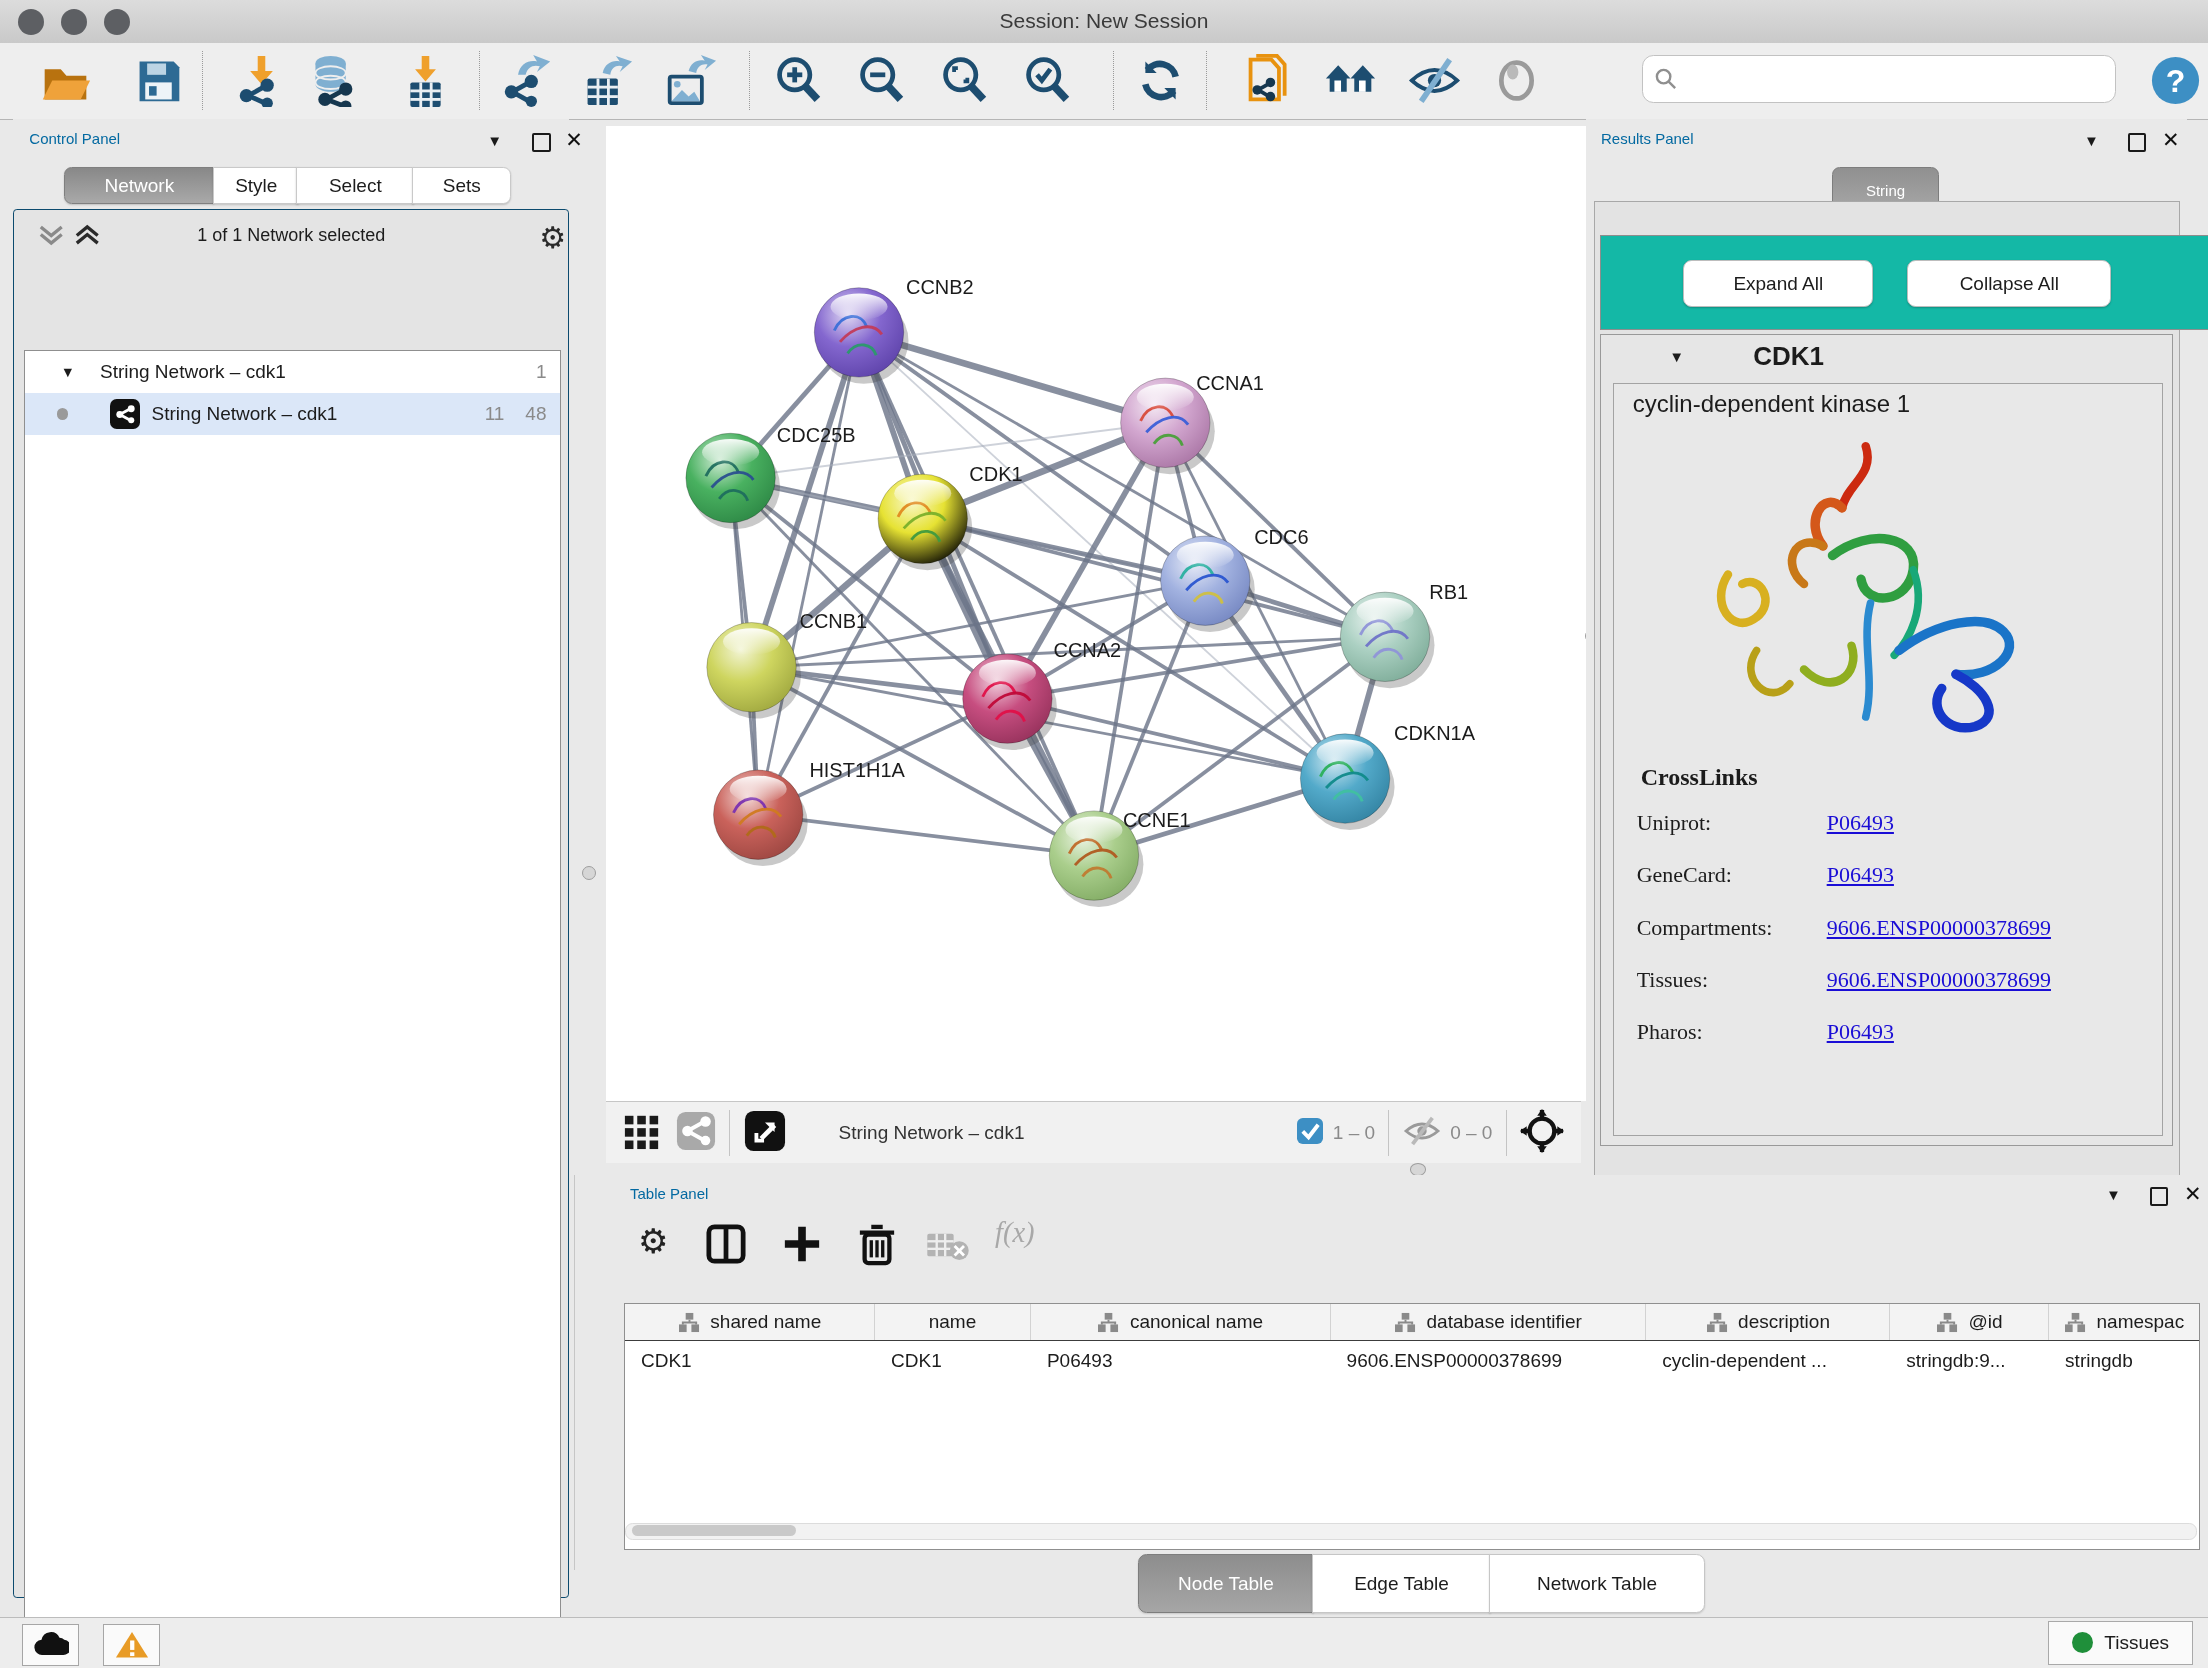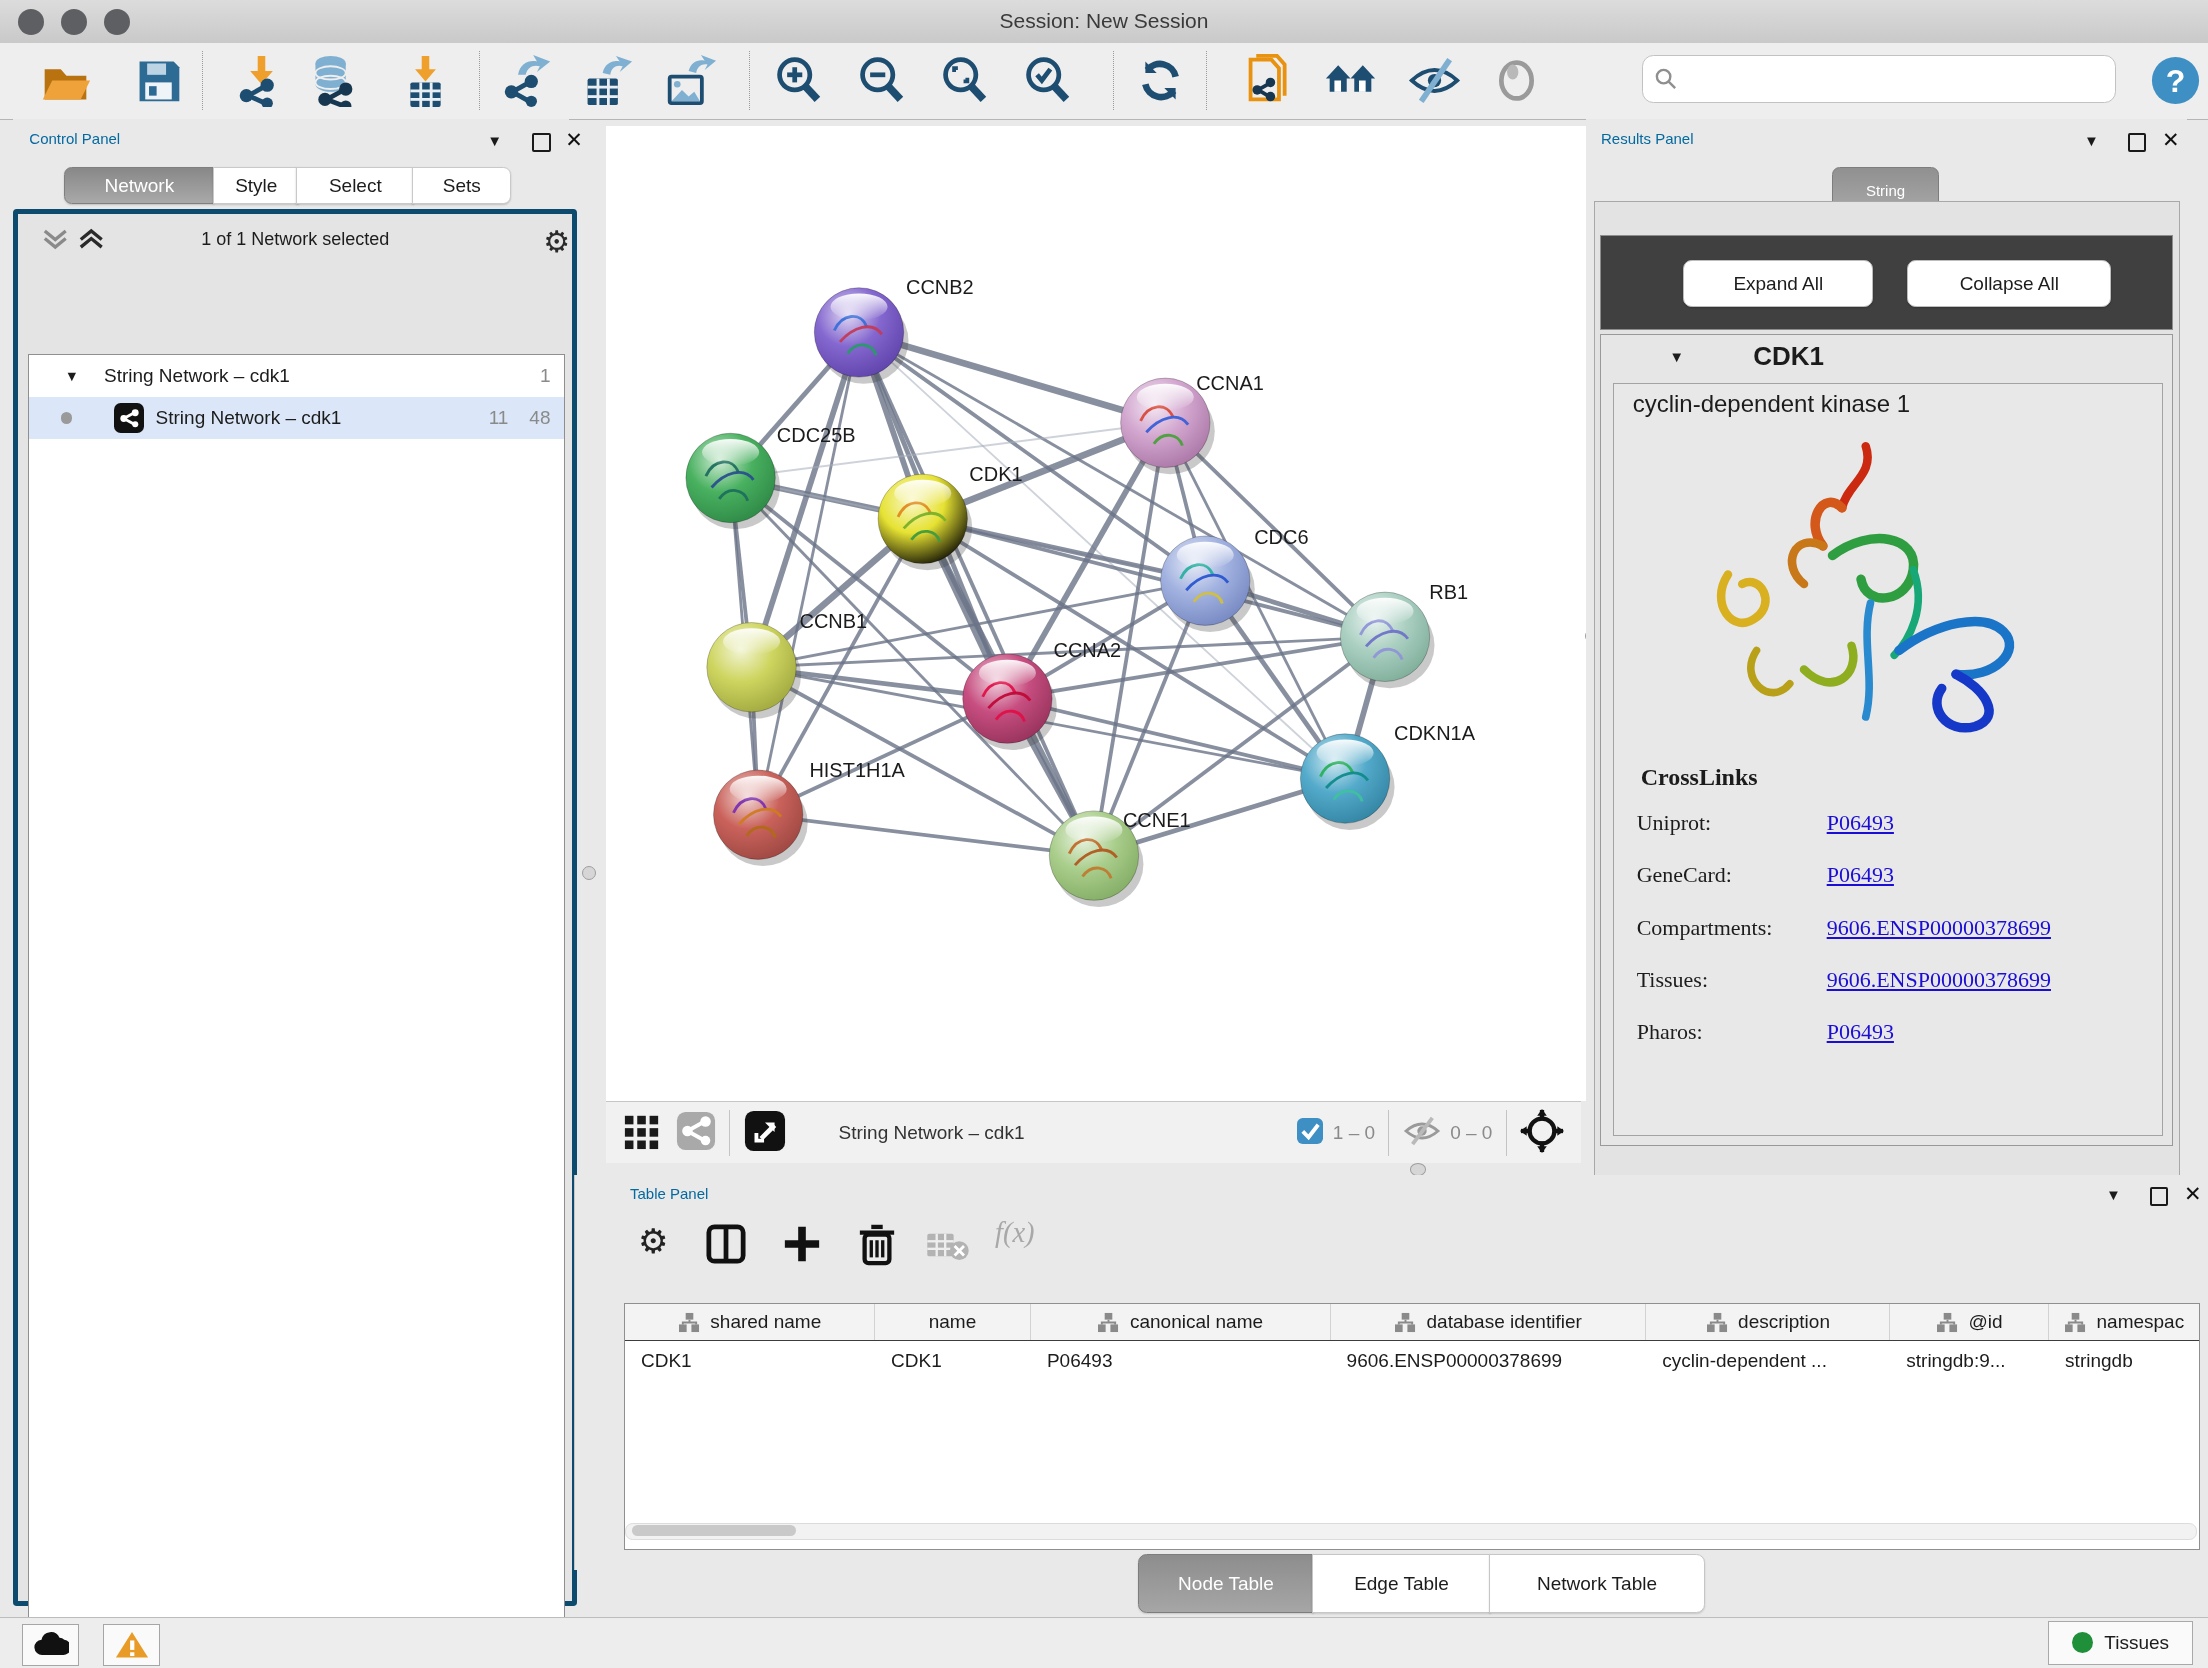--- a/index.html
+++ b/index.html
@@ -20,39 +20,39 @@
   
   .panel-title{font-size:15px;color:#0369a1;}
   .pt-caret{font-size:15px;color:#1a1a1a;}
   .pt-square{width:14.3px;height:14.3px;border:2.4px solid #1a1a1a;border-radius:1.9px;}
   .xmark{font-weight:bold;font-size:21px;color:#111;line-height:13.3px;}
   
   .ctrl{left:13.3px;top:119px;width:556px;height:1480px;background:#e9e9e9;}
   .tab{height:35px;border:1px solid #c9c9c9;background:#fff;display:flex;align-items:center;
        justify-content:center;font-size:19px;box-shadow:0 1px 1.9px rgba(0,0,0,.18);}
   .tab.sel{background:linear-gradient(#888,#a9a9a9);color:#fff;border-color:#7f7f7f;}
-  .ctrl-box{left:0px;top:90px;width:554px;height:1387px;background:#e4e4e4;border:5px solid #0c4a6e;border-radius:3.8px;}
+  .ctrl-box{left:0px;top:90px;width:554px;height:1387px;background:#e4e4e4;border:1px solid #0c4a6e;border-radius:3.8px;}
   .tree{left:9.5px;top:140px;width:535px;height:1332px;background:#fff;border:1px solid #8f8f8f;}
   .trow{height:42px;display:flex;align-items:center;font-size:19px;}
   .trow.sel{background:#dbe7f8;}
   .share-badge{width:30px;height:30px;border-radius:6.7px;background:#111;display:flex;align-items:center;justify-content:center;}
   .numcol{color:#8a8a8a;}
   
   .netcanvas{left:606px;top:126px;width:1016px;height:975px;background:#fff;}
   .viewbar{left:606px;top:1101px;width:975px;height:61px;background:#f1f1f1;border-top:1px solid #c6c6c6;
            display:flex;align-items:center;}
   .vb-sep{width:0;height:46px;border-left:1px solid #c4c4c4;margin:0 13.3px;}
   .splitter-dot{width:12.4px;height:12.4px;border-radius:50%;background:#d6d6d6;border:1px solid #9e9e9e;}
   
   .results{left:1586px;top:119px;width:601px;height:1480px;background:#e9e9e9;}
   .rtab{left:246px;top:48px;width:105px;height:45px;background:linear-gradient(#909090,#a8a8a8);
         border:1px solid #7d7d7d;border-radius:7.6px;color:#fff;font-size:15px;
         display:flex;align-items:center;justify-content:center;}
   .rbox{left:7.6px;top:82px;width:584px;height:1100px;background:#e3e3e3;border:1px solid #a8a8a8;}
-  .btnbox{left:5.7px;top:33px;width:571px;height:93px;border:1px solid #8d8d8d;background:#404040;}
+  .btnbox{left:5.7px;top:33px;width:571px;height:93px;border:1px solid #8d8d8d;background:#14b8a6;padding-left:36px;}
   .wbtn{height:45px;background:#fff;border:1px solid #bdbdbd;border-radius:8.6px;font-size:19px;
         display:flex;align-items:center;justify-content:center;box-shadow:0 1px 1.9px rgba(0,0,0,.22);}
   .secbox{left:5.7px;top:132px;width:571px;height:810px;border:1px solid #999;background:#e6e6e6;}
   .descbox{left:11.4px;top:48px;width:548px;height:751px;border:1px solid #a3a3a3;background:#e8e8e8;}
   .serif{font-family:"Liberation Serif","DejaVu Serif",serif;}
   .xlink{color:#1a0dd6;text-decoration:underline;}
   .xl-row{position:absolute;left:23px;font-size:22px;width:514px;}
   
   .tablepanel{left:574px;top:1175px;width:1634px;height:395px;background:#e9e9e9;border-left:1px solid #c6c6c6;}
   .tbl{left:49px;top:128px;width:1574px;height:245px;background:#fff;border:1px solid #8f8f8f;overflow:hidden;}

